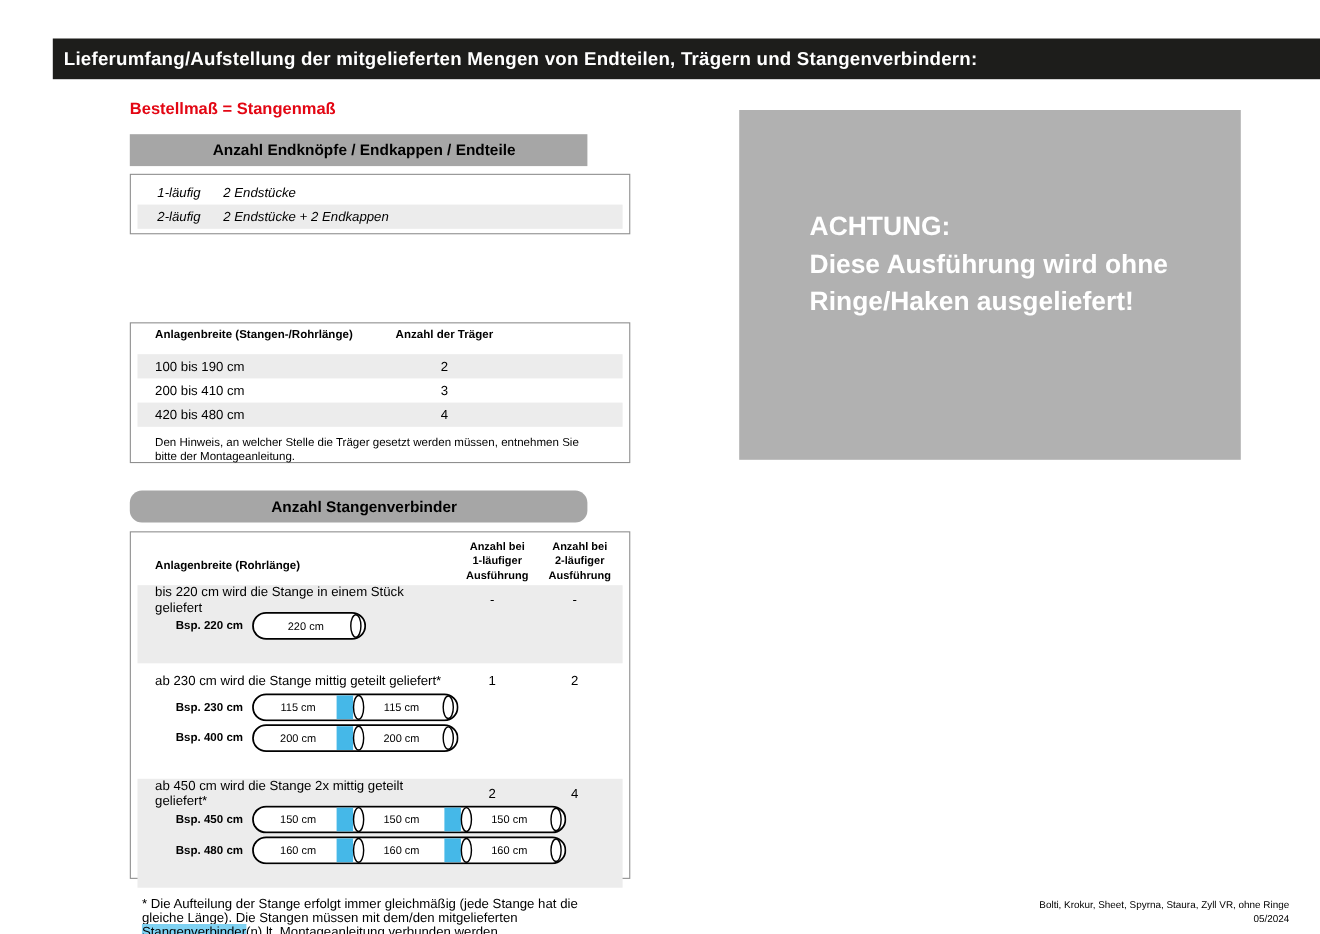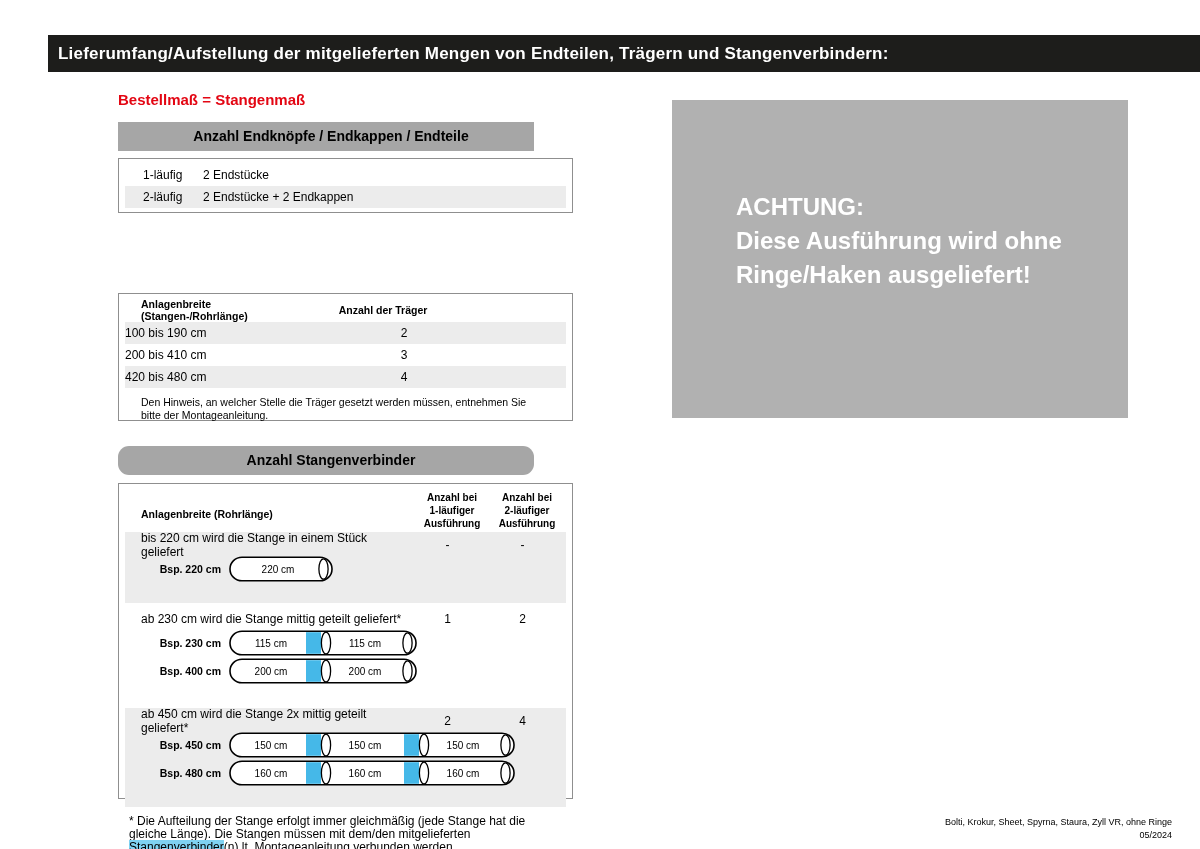--- a/index.html
+++ b/index.html
@@ -23,31 +23,31 @@
 
   
   .box { position:absolute; left:118px; width:455px; border:1px solid #8f8f8f; background:#fff; }
   .box1 { top:158px; height:55px; padding-top:5px; }
   .box2 { top:293px; height:128px; }
   .box3 { top:483px; height:316px; }
 
   .shade { background:#ececec; }
 
   
-  .row { display:flex; align-items:center; height:22px; margin:0 6px; font-size:12px; }
+  .row { display:flex; align-items:center; height:22px; margin:0 6px; font-size:12px;font-style:italic; }
   .r-lbl { width:78px; padding-left:18px; }
 
   
-  .t2head { display:flex; align-items:center; height:28px; padding-top:4px;
-            font-size:10.5px; font-weight:bold;gap:21px; }
+  .t2head { display:flex; align-items:flex-start; height:28px; padding-top:4px;
+            font-size:10.5px; font-weight:bold; }
   .t2c1 { flex:1; padding-left:22px; }
   .t2c2 { width:140px; text-align:center; }
   .t2sp { width:98px; }
   .t2row { display:flex; align-items:center; height:22px; margin:0 6px; font-size:12px; }
-  .t2c1r { flex:1; padding-left:0; }
+  .t2c1r { flex:1; padding-left:16px; }
   .t2c2r { width:140px; text-align:center; }
   .t2spr { width:92px; }
   .t2note { padding:8px 30px 0 22px; font-size:10.5px; line-height:13px; }
 
   
   .t3head { position:relative; height:48px; font-weight:bold; font-size:10px; }
   .t3c0 { position:absolute; left:22px; top:24px; font-size:10.5px; }
   .t3c { position:absolute; top:7px; width:80px; text-align:center;
          white-space:pre-line; line-height:13px; }
   .t3c1 { left:293px; }

